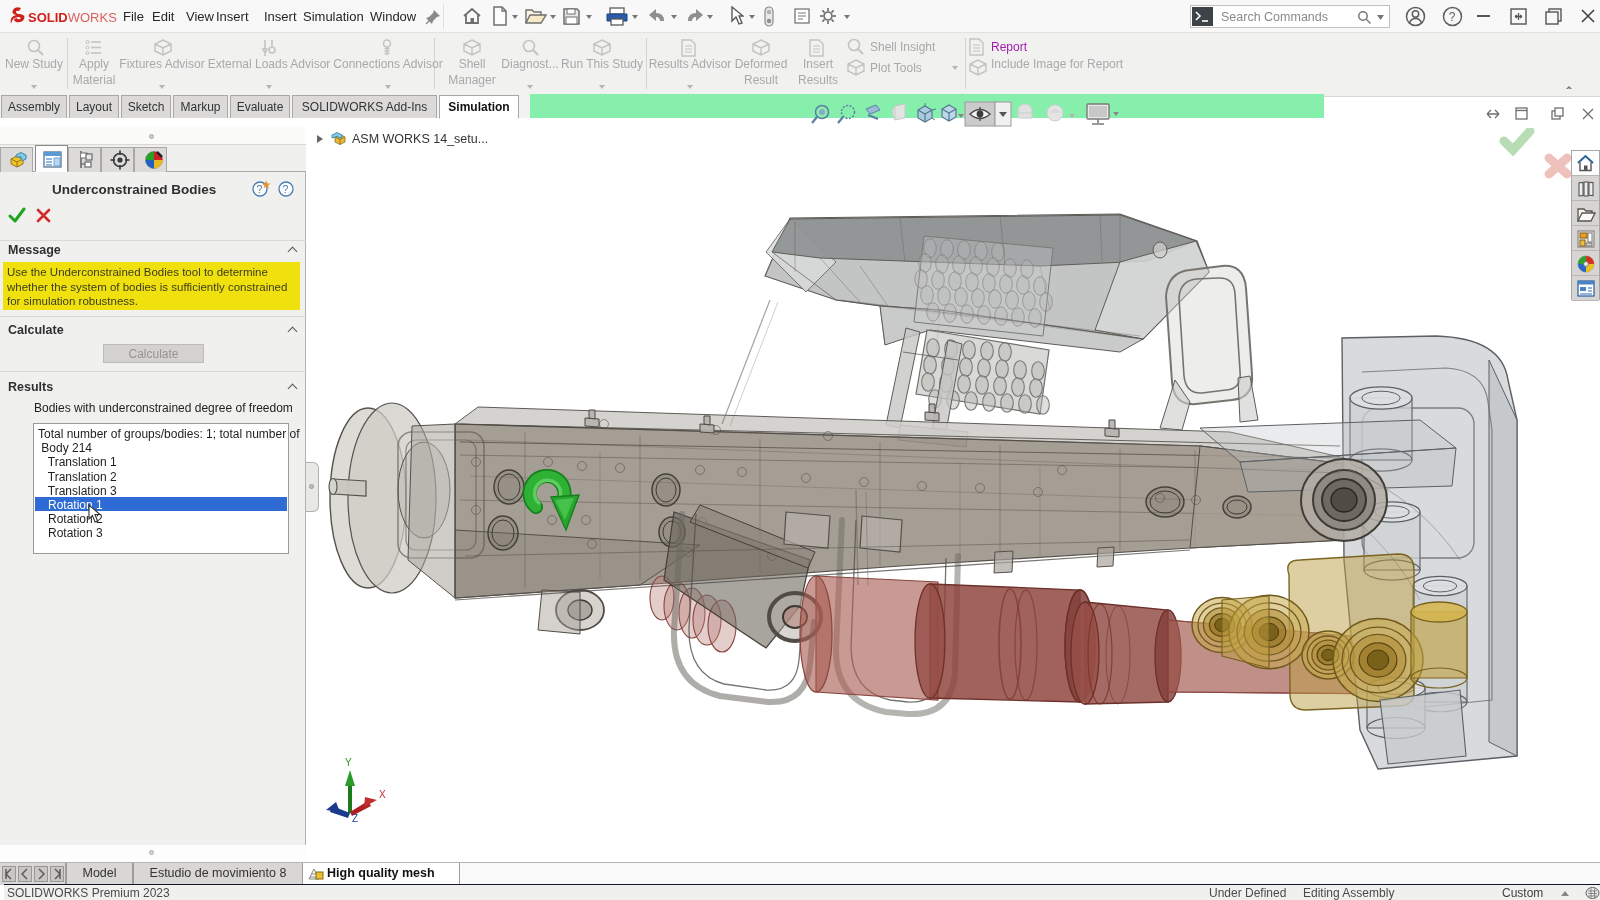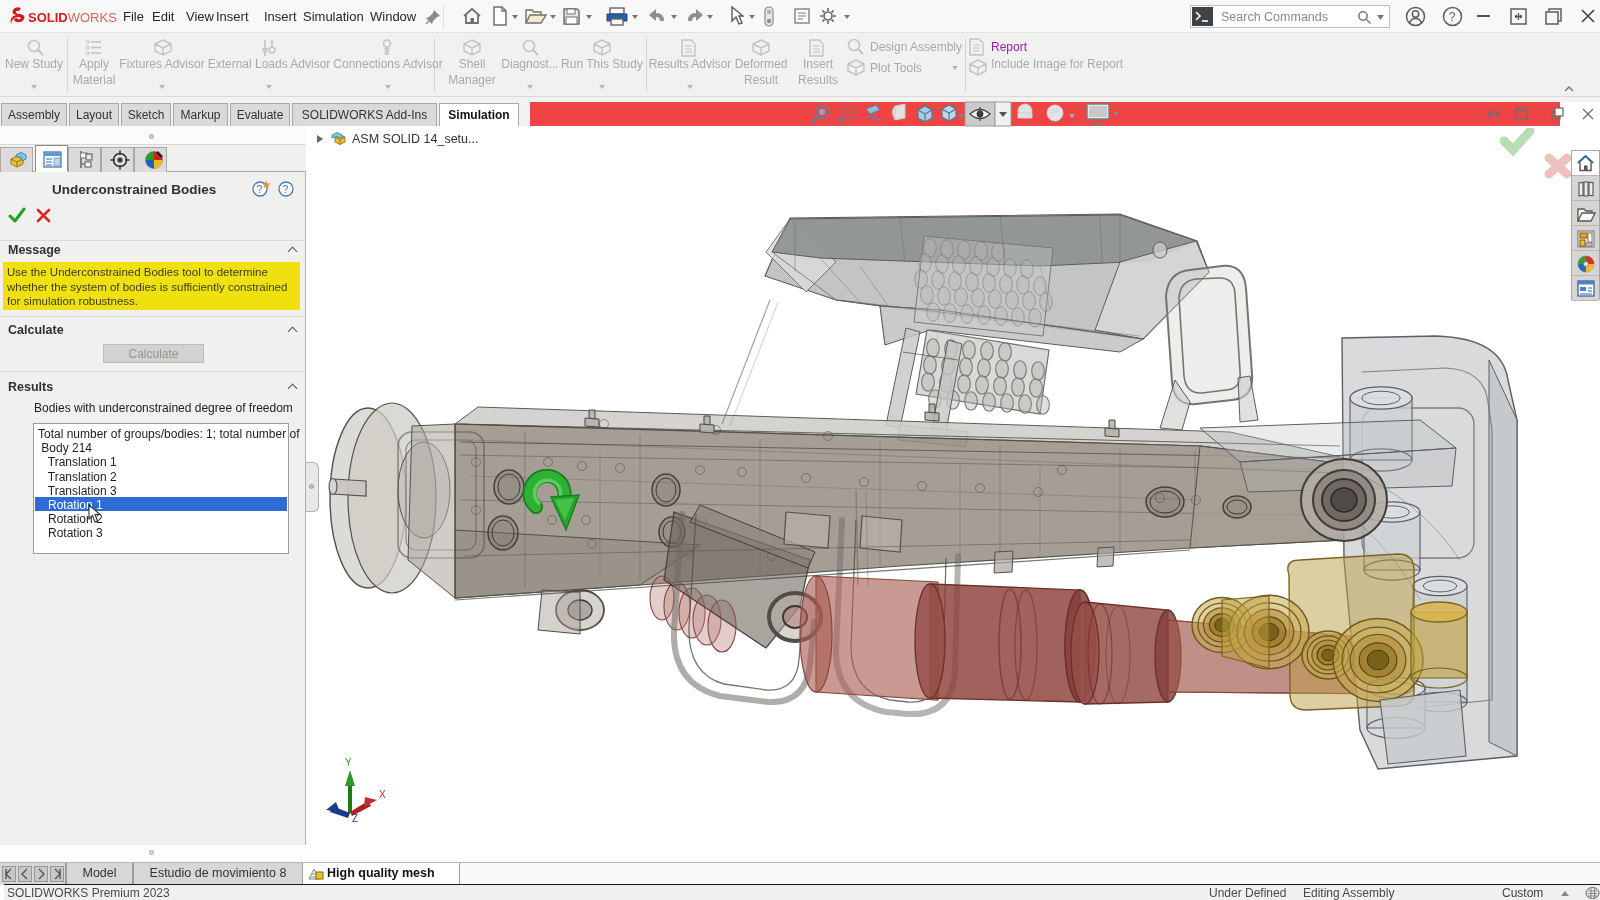--- a/index.html
+++ b/index.html
@@ -6,21 +6,21 @@
 #root{position:relative;width:1600px;height:900px;}
 
 #titlebar{left:0;top:0;width:1600px;height:33px;background:#f8f8f8;border-bottom:1px solid #e2e2e2;z-index:20;}
 .menu{font-size:13px;color:#262626;}
 
 #ribbon{left:0;top:33px;width:1600px;height:64px;background:#f1f1f0;border-bottom:1px solid #d8d8d8;z-index:20;}
 .rsep{position:absolute;top:5px;width:1px;height:54px;background:#d4d4d3;}
 .rlbl{position:absolute;font-size:12px;color:#a9a9a9;white-space:nowrap;transform:translateX(-50%);}
 .rdd{position:absolute;width:0;height:0;border-left:3.5px solid transparent;border-right:3.5px solid transparent;border-top:4px solid #b5b5b5;transform:translateX(-50%);}
 
-#tabrow{left:0;top:97px;width:1560px;height:29px;background:#ef4444;z-index:20;}
+#tabrow{left:0;top:89px;width:1324px;height:29px;background:#86efac;z-index:20;}
 .ctab{position:absolute;top:6px;height:23px;background:#dbdad9;border:1px solid #a9a8a7;border-bottom:none;font-size:12px;color:#333;text-align:center;padding-top:4px;}
 .ctabact{background:#fff;border:1px solid #a9a8a7;border-bottom:1px solid #fff;font-weight:bold;color:#111;z-index:2;}
 
 #lpanel{left:0;top:126px;width:306px;height:719px;background:#f0f0ef;border-right:1px solid #b0b0af;z-index:15;}
 .sechead{font-weight:bold;font-size:12.5px;color:#303030;}
 .chev{position:absolute;width:8px;height:8px;}
 .chev:before{content:"";position:absolute;left:0;top:3px;width:6px;height:6px;border-left:1.5px solid #555;border-top:1.5px solid #555;transform:rotate(45deg);}
 
 #gtabbar{left:0;top:862px;width:1600px;height:22px;background:#fafafa;border-top:1px solid #b5b5b4;z-index:20;}
 #statusbar{left:4px;top:884px;width:1600px;height:16px;background:#f0f0ef;border-top:1px solid #0f172a;z-index:20;font-size:12px;color:#4a4a4a;}
@@ -526,21 +526,21 @@
         <g stroke="#c3c3c2">
           <line x1="5" y1="7" x2="12" y2="7"></line>
           <line x1="5" y1="10" x2="12" y2="10"></line>
           <line x1="5" y1="13" x2="12" y2="13"></line>
         </g>
       </svg>
 <svg class="abs" style="left:846px;top:5px" width="19" height="17" viewBox="0 0 19 17">
         <circle cx="8" cy="7" r="5.5" fill="none" stroke="#c3c3c2" stroke-width="1.6"></circle>
         <line x1="12" y1="11" x2="17" y2="16" stroke="#c3c3c2" stroke-width="2"></line>
       </svg>
-<div class="abs" style="left:870px;top:7px;font-size:12px;color:#a9a9a9">Design Assembly</div>
+<div class="abs" style="left:870px;top:7px;font-size:12px;color:#a9a9a9">Shell Insight</div>
 <svg class="abs" style="left:846px;top:26px" width="20" height="17" viewBox="0 0 20 17">
         <path d="M10 1 L18 5 L18 12 L10 16 L2 12 L2 5 Z M2 5 L10 9 L18 5 M10 9 L10 16" fill="none" stroke="#c3c3c2" stroke-width="1.4"></path>
       </svg>
 <div class="abs" style="left:870px;top:28px;font-size:12px;color:#a9a9a9">Plot Tools</div>
 <div class="rdd" style="left:955px;top:33px"></div>
 <svg class="abs" style="left:968px;top:5px" width="17" height="18" viewBox="0 0 17 18">
         <path d="M2 1 L11 1 L15 5 L15 17 L2 17 Z" fill="none" stroke="#c3c3c2" stroke-width="1.4"></path>
         <g stroke="#c3c3c2">
           <line x1="5" y1="7" x2="12" y2="7"></line>
           <line x1="5" y1="10" x2="12" y2="10"></line>
@@ -625,21 +625,21 @@
     </svg>
 <div class="abs" style="left:316px;top:131px;z-index:6;font-size:12.5px;color:#333">
 <svg style="position:absolute;left:0;top:3px" width="8" height="10" viewBox="0 0 8 10">
         <polygon points="1,1 7,5 1,9" fill="#666"></polygon>
       </svg>
 <svg style="position:absolute;left:14px;top:0px" width="17" height="16" viewBox="0 0 17 16">
 <path d="M5 6 L10 3.5 L15 6 L15 11 L10 13.5 L5 11 Z" fill="#e8b93c" stroke="#8a6d1a" stroke-width="0.8"></path>
 <path d="M5 6 L10 8.5 L15 6 M10 8.5 L10 13.5" stroke="#8a6d1a" stroke-width="0.8" fill="none"></path>
 <path d="M2 4 L7 1.5 L12 4 L12 6 L10 7 L7 5.5 L2 7 Z" fill="#7ec8e8" stroke="#3a7a9a" stroke-width="0.8"></path>
 </svg>
-<span style="position:absolute;left:36px;top:1px;white-space:nowrap">ASM SOLID 14_setu...</span>
+<span style="position:absolute;left:36px;top:1px;white-space:nowrap">ASM WORKS 14_setu...</span>
 </div>
 <svg class="abs" style="left:1498px;top:128px;z-index:6" width="75" height="52" viewBox="0 0 75 52">
 <path d="M6 13 L15 22 L32 3" fill="none" stroke="#b8dcb4" stroke-width="9" stroke-linecap="round"></path>
 <path d="M51 30 L69 46 M69 30 L51 46" fill="none" stroke="#eec1bc" stroke-width="9" stroke-linecap="round"></path>
 </svg>
     <div id="lpanel" class="abs">
 <div class="abs" style="left:0;top:0;width:306px;height:19px;background:#fbfbfa;border-bottom:1px solid #d8d8d7"></div>
 <div class="abs" style="left:149px;top:8px;width:5px;height:5px;border-radius:50%;background:#d0d0d0;border:1px solid #a8a8a8"></div>
 <div class="abs" style="left:0;top:19px;width:306px;height:27px;background:#f0f0ef;border-bottom:1px solid #a9a8a7"></div>
 <div class="abs" style="left:0px;top:21px;width:33px;height:25px;background:#dcdbda;border:1px solid #a9a8a7;border-bottom:none"></div>

